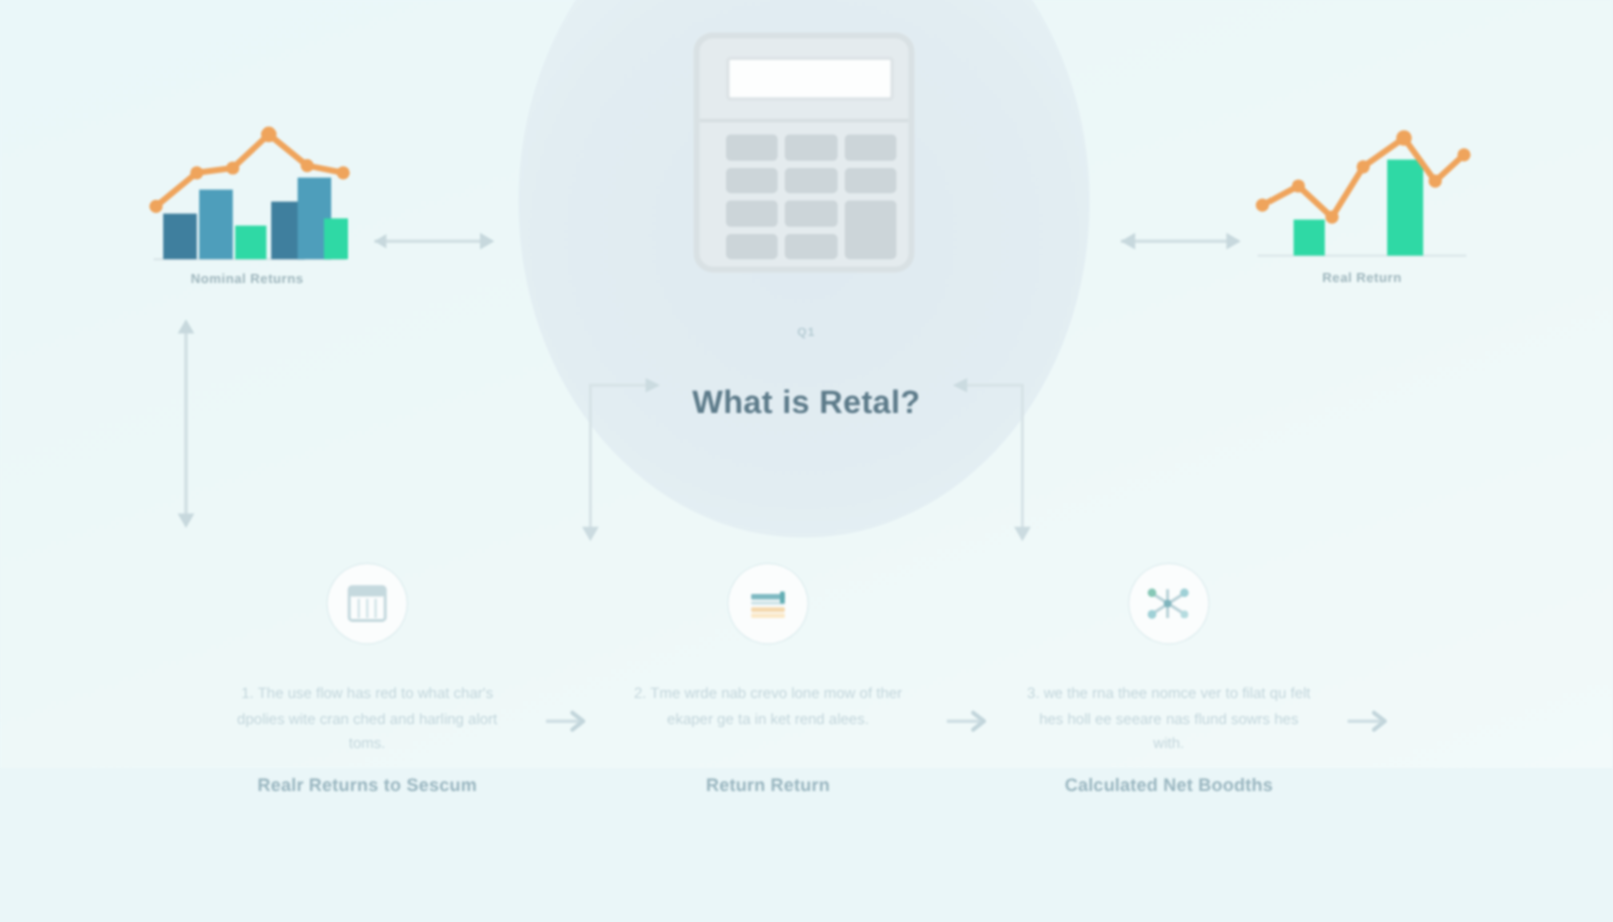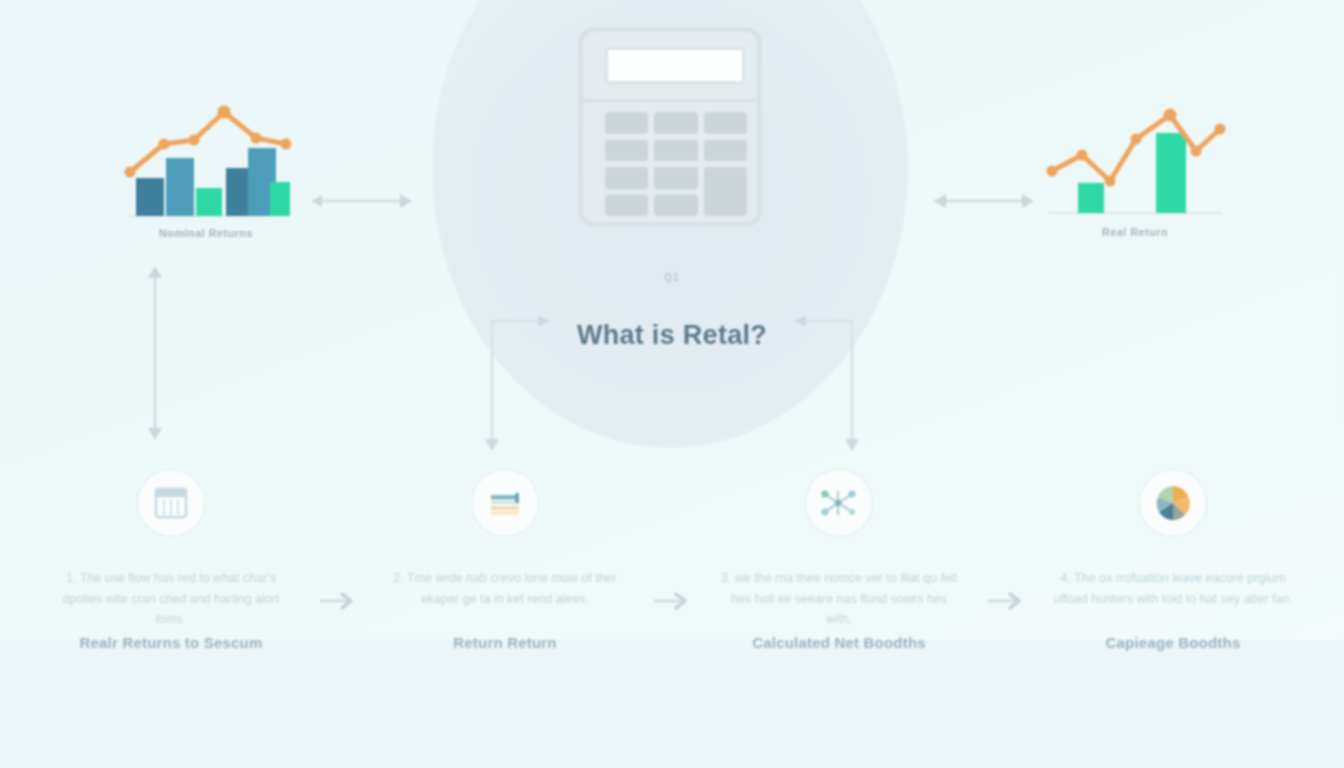--- a/index.html
+++ b/index.html
@@ -101,21 +101,21 @@
   }
   .step-body{
     margin-top:32px;
     font-size:12.5px; line-height:1.65;
     color:#c3d6dc;
     text-align:center;
     padding:0 14px;
     min-height:66px;
   }
   .step-heading{
-    margin-top:0;
+    margin-top:12px;
     font-size:15px; font-weight:700;
     color:#9ab6c0;
     text-align:center;
     letter-spacing:.2px;
   }
   .step-arrow{
     width:64px;
     display:flex; align-items:center; justify-content:center;
     padding-top:120px;
   }
@@ -279,29 +279,15 @@
       <div class="step-heading">Calculated Net Boodths</div>
     </div>
 
     <div class="step-arrow">
       <svg width="40" height="22" viewBox="0 0 40 22">
         <line x1="2" y1="11" x2="30" y2="11" stroke="#cfdfe4" stroke-width="3"></line>
         <polyline points="24,4 33,11 24,18" fill="none" stroke="#c2d5db" stroke-width="3.5" stroke-linecap="round" stroke-linejoin="round"></polyline>
       </svg>
     </div>
 
-    <div class="step">
-      <div class="step-icon-wrap">
-        <svg width="40" height="40" viewBox="0 0 40 40">
-          <path d="M20,20 L20,3 A17,17 0 0,1 35.5,13.5 Z" fill="#f0ab55"></path>
-          <path d="M20,20 L35.5,13.5 A17,17 0 0,1 32,32 Z" fill="#f3b96c"></path>
-          <path d="M20,20 L32,32 A17,17 0 0,1 20,37 Z" fill="#98a39c"></path>
-          <path d="M20,20 L20,37 A17,17 0 0,1 6,29 Z" fill="#4d7f95"></path>
-          <path d="M20,20 L6,29 A17,17 0 0,1 5,14 Z" fill="#8fb6c4"></path>
-          <path d="M20,20 L5,14 A17,17 0 0,1 20,3 Z" fill="#b4d3ae"></path>
-        </svg>
-      </div>
-      <div class="step-body">4. The ox rrofuation leave eacore prgium uffoad hunters with toid to hat sey atter fan.</div>
-      <div class="step-heading">Capieage Boodths</div>
-    </div>
 
   </div>
 </div>
 
 </body></html>

